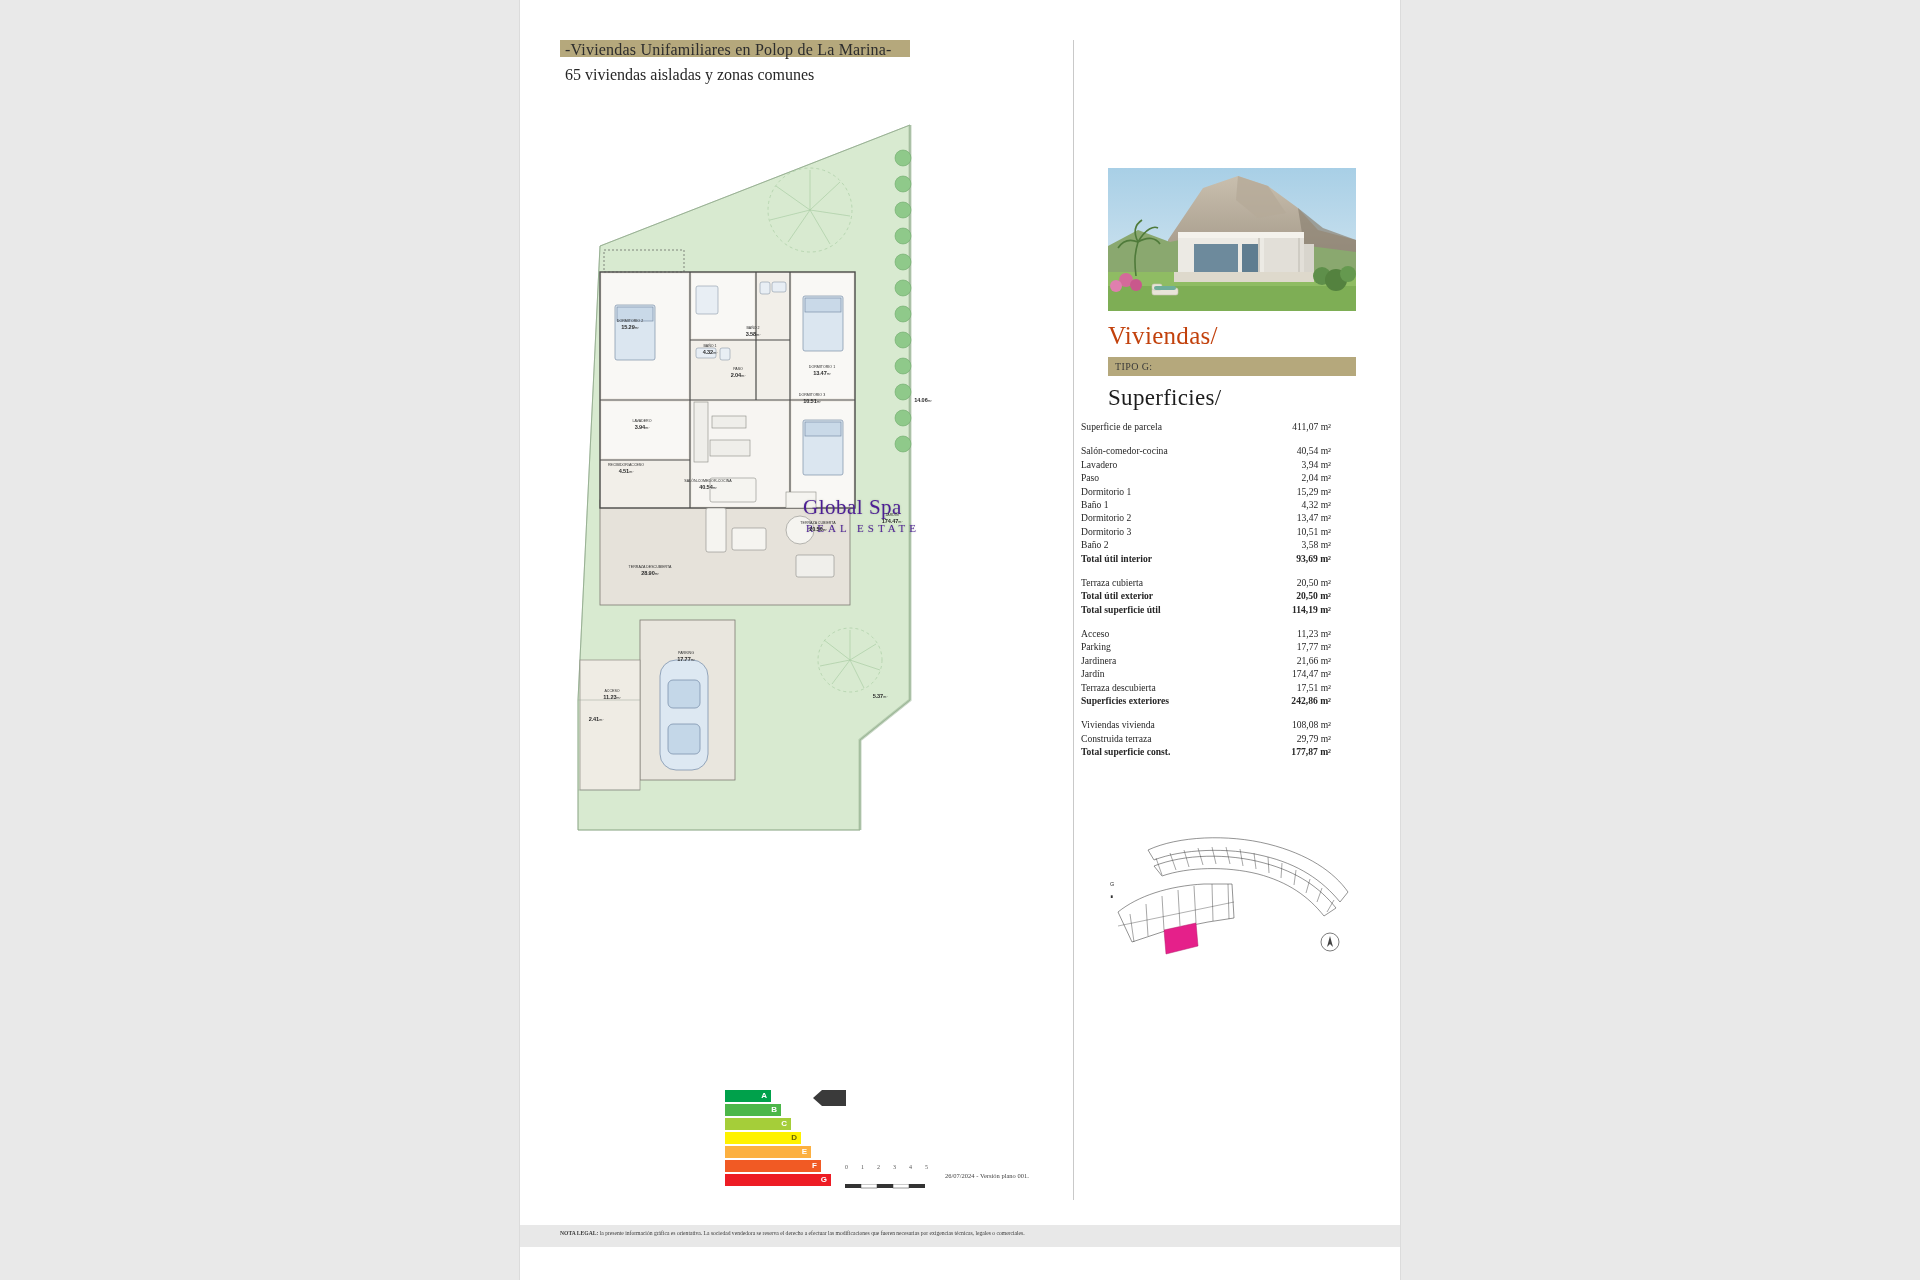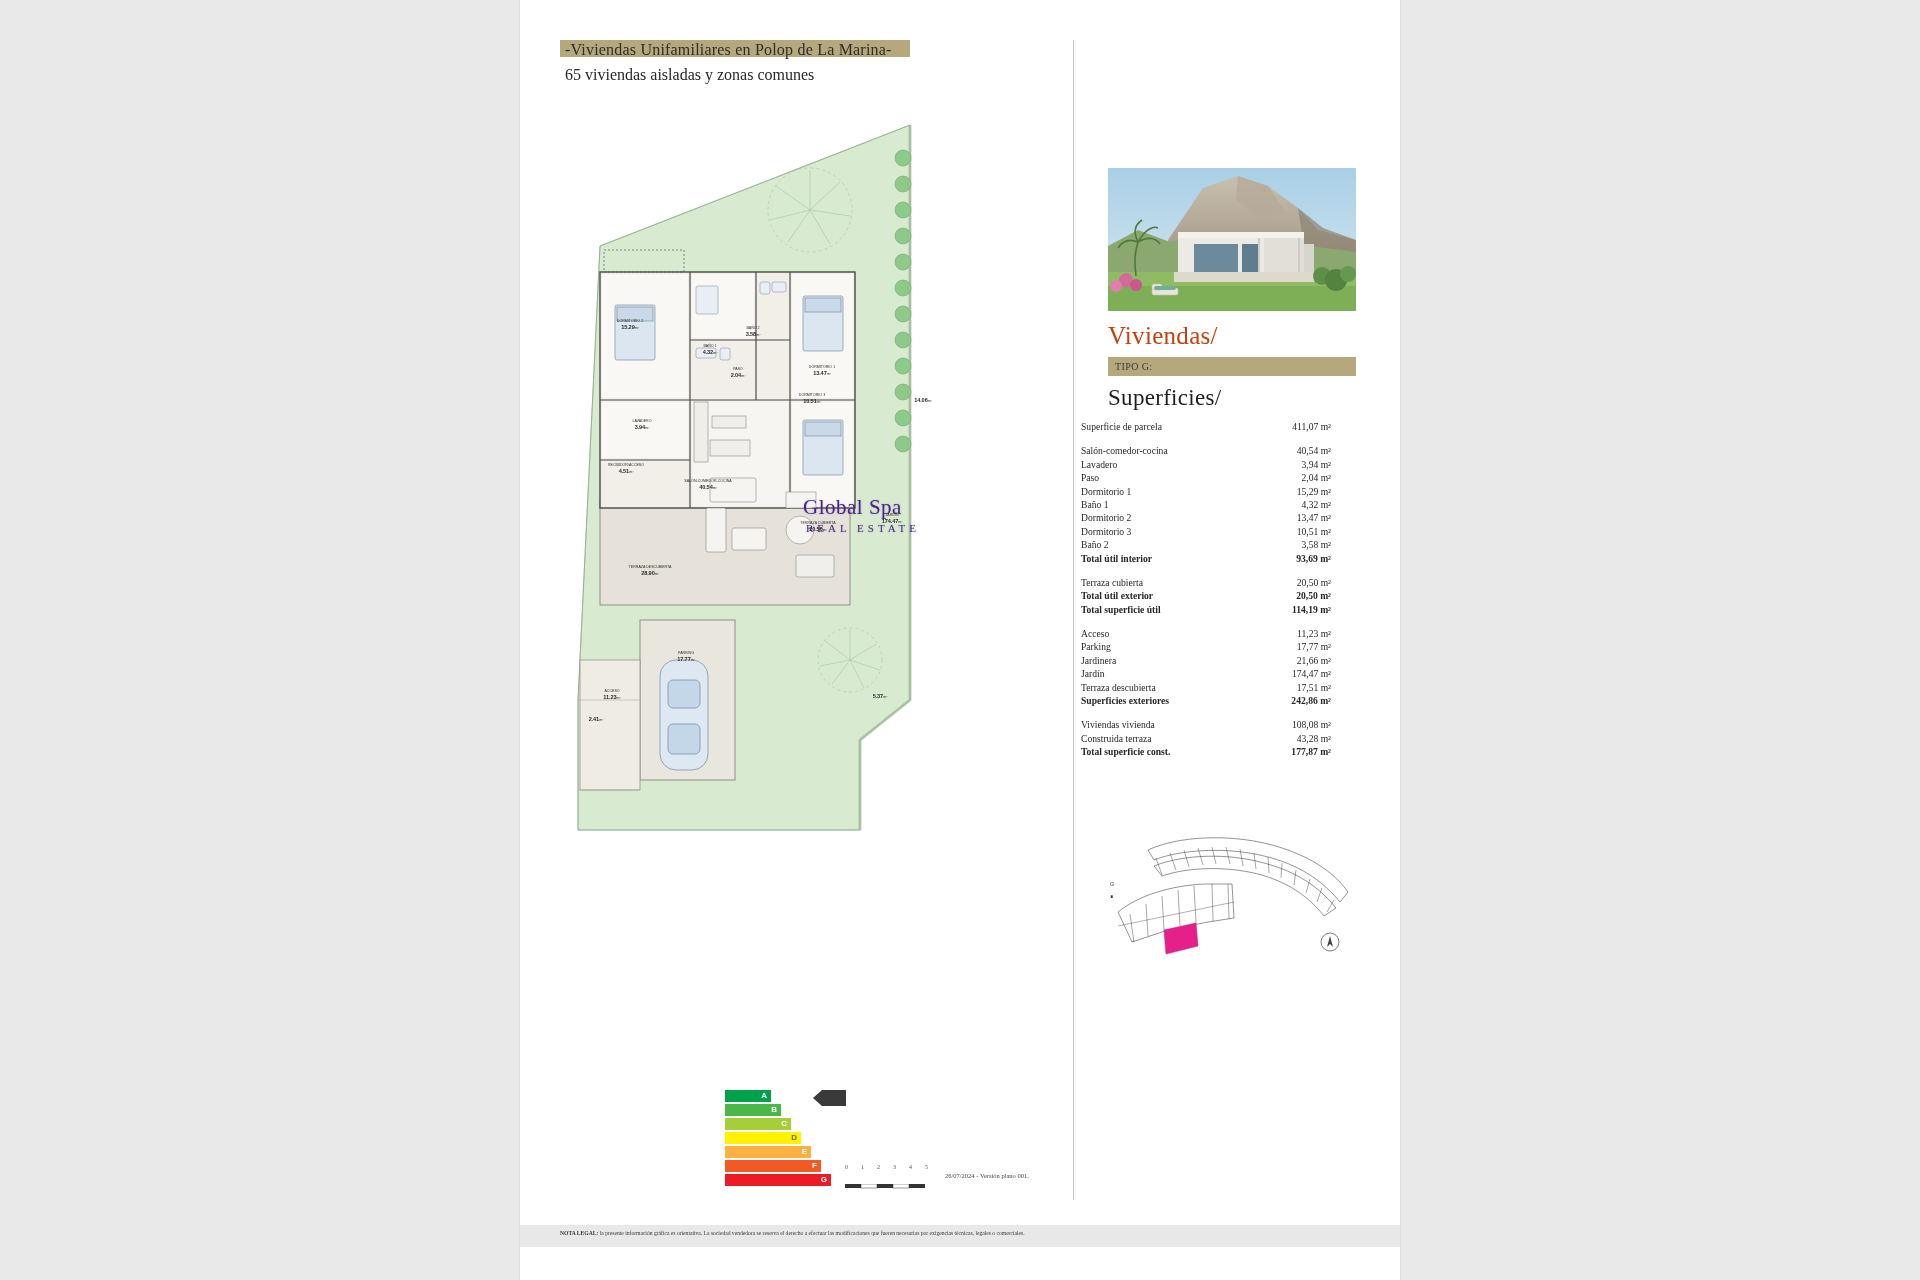--- a/index.html
+++ b/index.html
@@ -498,21 +498,21 @@
           <span class="lbl">Superficies exteriores</span>
           <span class="val">242,86 m²</span>
         </div>
       <div class="spacer"></div>
       <div class="row">
           <span class="lbl">Viviendas vivienda</span>
           <span class="val">108,08 m²</span>
         </div>
       <div class="row">
           <span class="lbl">Construida terraza</span>
-          <span class="val">43,28 m²</span>
+          <span class="val">29,79 m²</span>
         </div>
       <div class="row b">
           <span class="lbl">Total superficie const.</span>
           <span class="val">177,87 m²</span>
         </div>
     </div>
 
     <div class="sitemap">
       <svg width="250" height="130" viewBox="0 0 250 130">
 

